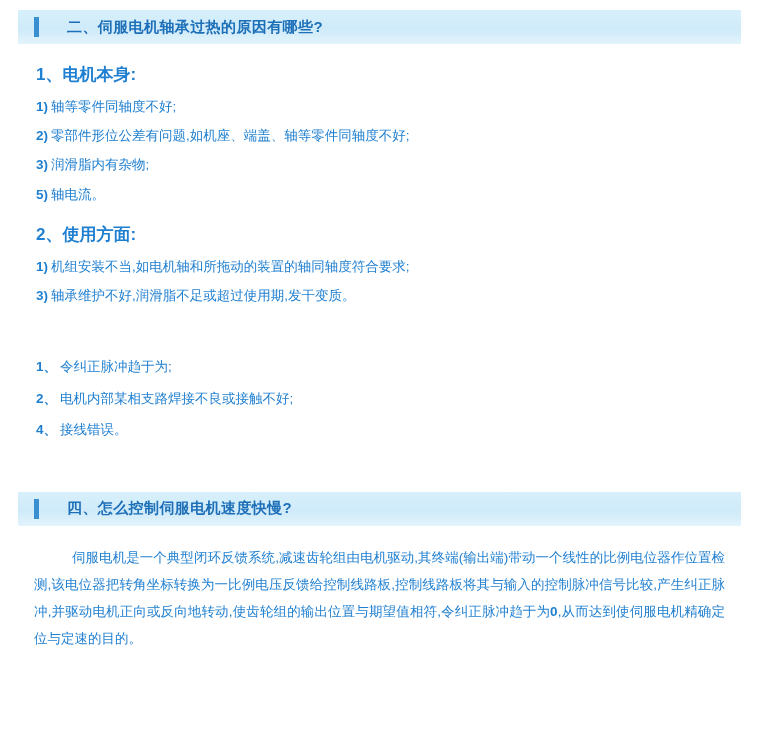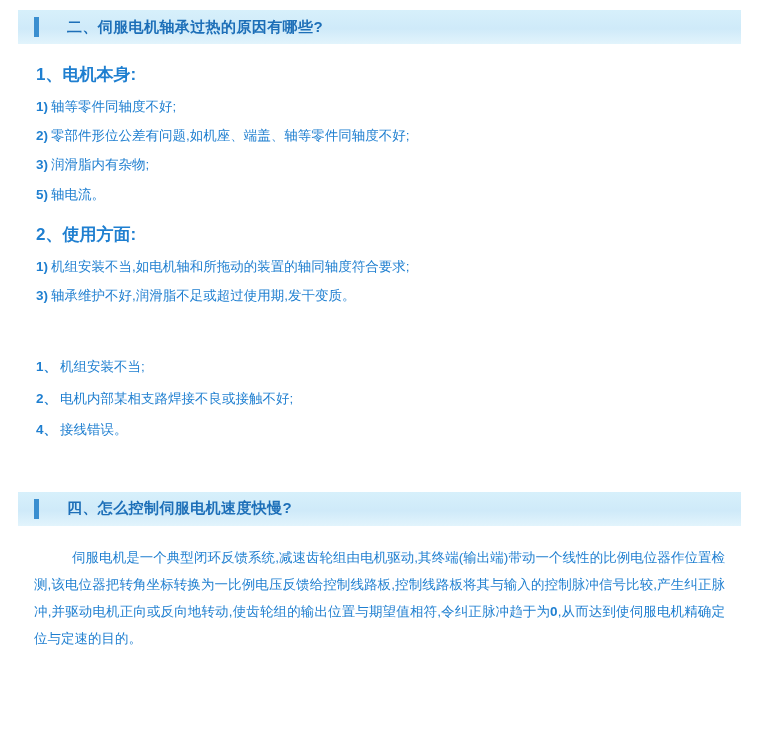--- a/index.html
+++ b/index.html
@@ -133,21 +133,21 @@
     </div>
   </div>
 
   <div class="spacer-md"></div>
 
 
   <div class="block">
     <div style="height:16px"></div>
     <div class="list-plain">
       <div class="item" style="margin-bottom:13px">
-        <span class="num">1、</span><span>机组安装不当;</span>
+        <span class="num">1、</span><span>令纠正脉冲趋于为;</span>
       </div>
       <div class="item" style="margin-bottom:13px">
         <span class="num">2、</span><span>电机内部某相支路焊接不良或接触不好;</span>
       </div>
       <div class="item" style="margin-bottom:13px">
         <span class="num">4、</span><span>接线错误。</span>
       </div>
     </div>
   </div>
 

